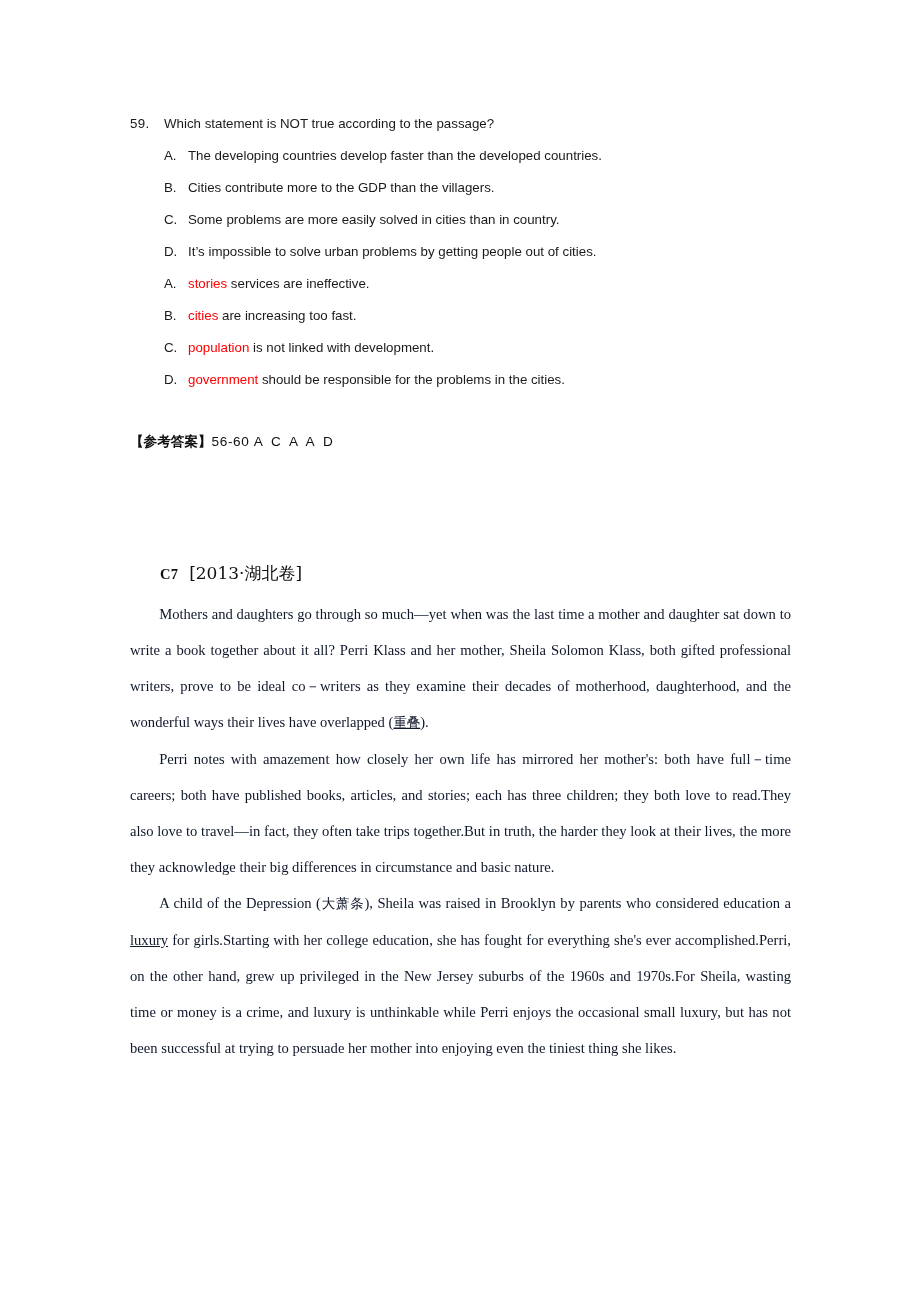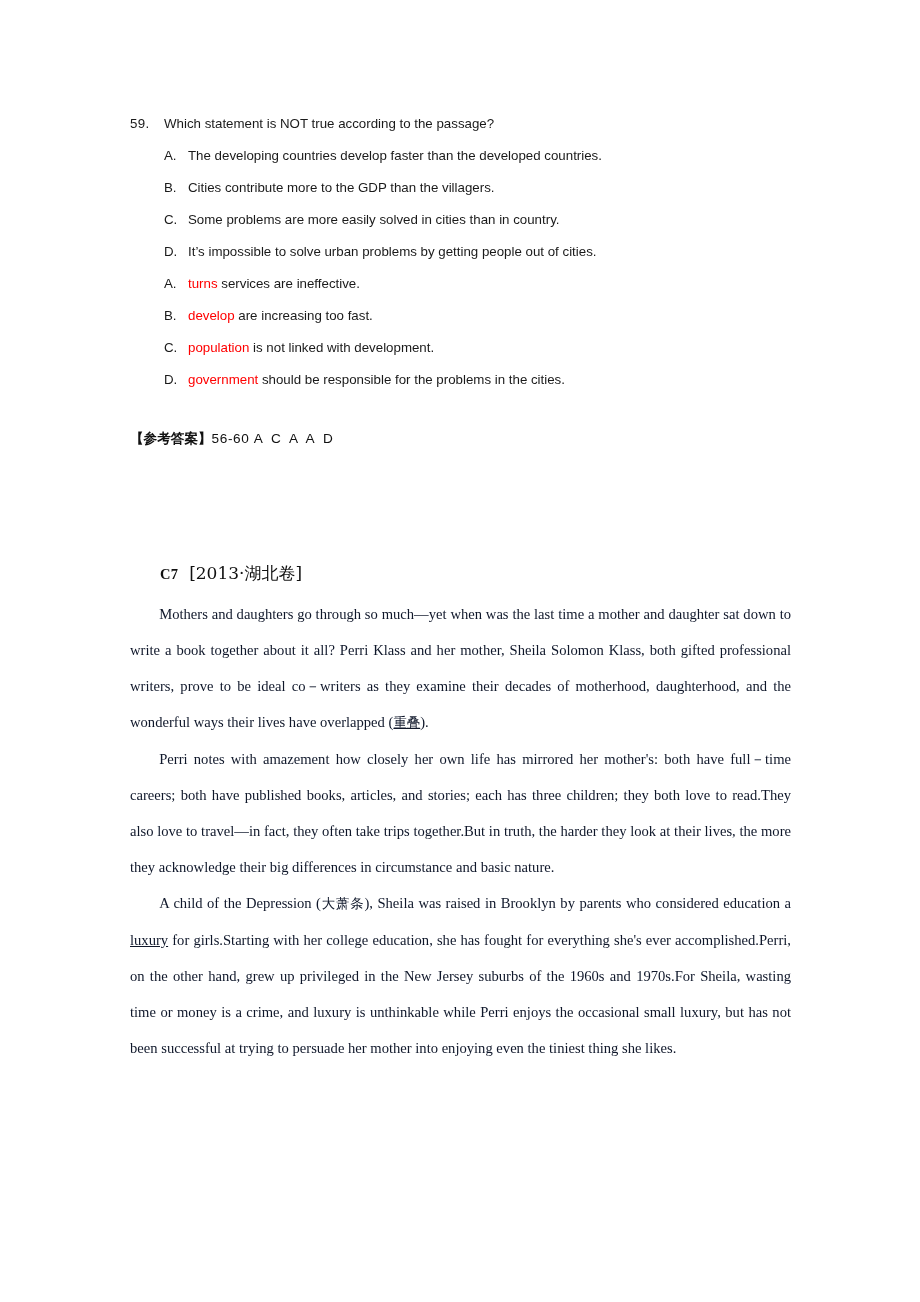--- a/index.html
+++ b/index.html
@@ -78,21 +78,21 @@
 
   .kw { color: #ff0000; }
 
   
   .answer-key {
     position: absolute;
     left: 130px;
     top: 428px;
     font-family: "DejaVu Sans", "Liberation Sans", sans-serif;
     font-size: 13.6px;
-    line-height: 20px;
+    line-height: 27px;
     color: #111111;
     white-space: nowrap;
   }
   .answer-key .cjk {
     font-family: "DejaVu Sans", sans-serif;
     font-weight: 600;
     letter-spacing: 0px;
   }
   .answer-key .ansnums {
     font-family: "Liberation Sans", sans-serif;
@@ -179,25 +179,25 @@
       <span class="opt-text">Some problems are more easily solved in cities than in country.</span>
     </div>
     <div class="opt-row">
       <span class="opt-letter">D.</span>
       <span class="opt-text">It’s impossible to solve urban problems by getting people out of cities.</span>
     </div>
 
 
     <div class="opt-row">
       <span class="opt-letter">A.</span>
-      <span class="opt-text"><span class="kw">turns</span><span> services are ineffective.</span></span>
+      <span class="opt-text"><span class="kw">stories</span><span> services are ineffective.</span></span>
     </div>
     <div class="opt-row">
       <span class="opt-letter">B.</span>
-      <span class="opt-text"><span class="kw">develop</span><span> are increasing too fast.</span></span>
+      <span class="opt-text"><span class="kw">cities</span><span> are increasing too fast.</span></span>
     </div>
     <div class="opt-row">
       <span class="opt-letter">C.</span>
       <span class="opt-text"><span class="kw">population</span><span> is not linked with development.</span></span>
     </div>
     <div class="opt-row">
       <span class="opt-letter">D.</span>
       <span class="opt-text"><span class="kw">government</span><span> should be responsible for the problems in the cities.</span></span>
     </div>
 

